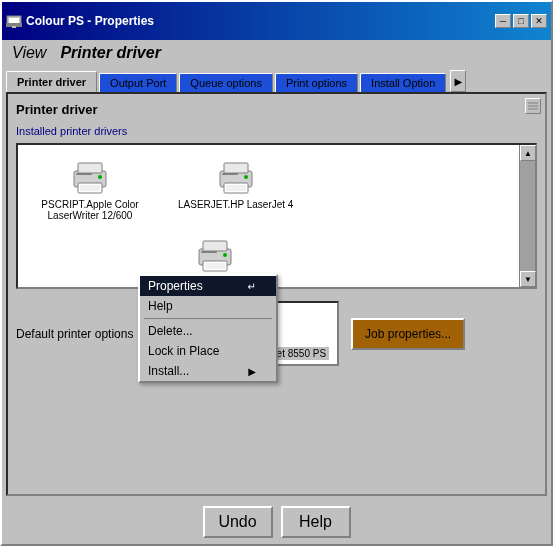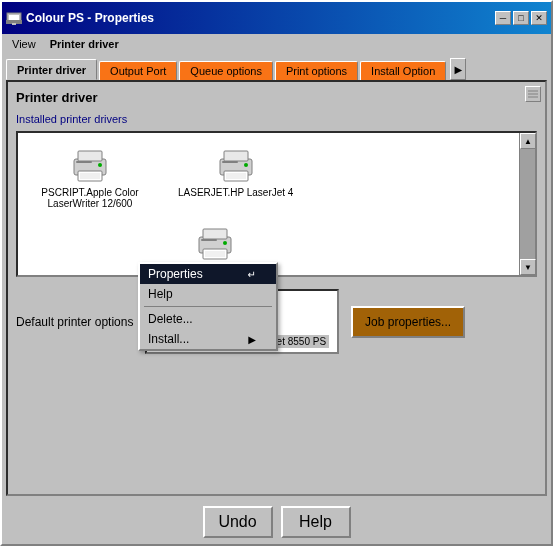--- a/index.html
+++ b/index.html
@@ -21,21 +21,21 @@
       border-right-color: #808080;
       border-bottom-color: #808080;
       display: flex;
       flex-direction: column;
     }
 
     
     .title-bar {
       background: linear-gradient(to right, #000080, #1084d0);
       color: white;
-      height: 32px;
+      height: 38px;
       display: flex;
       align-items: center;
       padding: 0 4px;
       flex-shrink: 0;
     }
     .title-bar-icon {
       width: 16px;
       height: 16px;
       margin-right: 4px;
       flex-shrink: 0;
@@ -66,39 +66,40 @@
     
     .menu-bar {
       display: flex;
       background: #c0c0c0;
       padding: 2px 4px;
       flex-shrink: 0;
       gap: 2px;
     }
     .menu-item {
       padding: 2px 6px;
-      font-size: 11px;
-      cursor: pointer;
+      font-size: 16px;
+      cursor: pointer;
+      font-style: italic;
     }
 
     
     .tabs {
       display: flex;
       background: #c0c0c0;
       padding: 4px 4px 0 4px;
       flex-shrink: 0;
       align-items: flex-end;
     }
     .tab {
       padding: 3px 10px;
       font-size: 11px;
       cursor: pointer;
       border: 1px solid #808080;
       border-bottom: none;
-      background: #f97316;
+      background: #1d4ed8;
       margin-right: 2px;
       border-top-left-radius: 2px;
       border-top-right-radius: 2px;
       border-color: #ffffff #808080 #c0c0c0 #ffffff;
       position: relative;
     }
     .tab.active {
       background: #c0c0c0;
       font-weight: bold;
       border-color: #ffffff #808080 #c0c0c0 #ffffff;
@@ -424,20 +425,23 @@
       <div class="ctx-item highlighted">
         <span>Properties</span>
         <span class="ctx-arrow">↵</span>
       </div>
       <div class="ctx-item">
         <span>Help</span>
       </div>
       <div class="ctx-separator"></div>
       <div class="ctx-item">
         <span>Delete...</span>
+      </div>
+      <div class="ctx-item">
+        <span>Lock in Place</span>
       </div>
       <div class="ctx-item">
         <span>Install...</span>
         <span class="ctx-arrow">▶</span>
       </div>
     </div>
 
     <div class="default-section">
       <span>Default printer options</span>
       <div class="default-driver-box">

